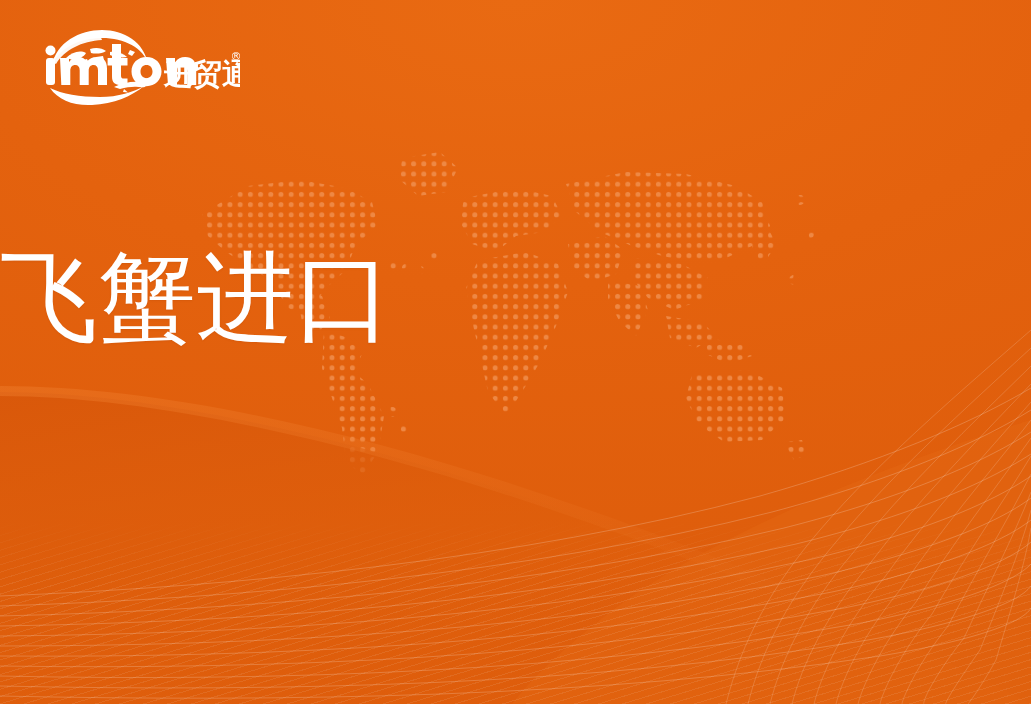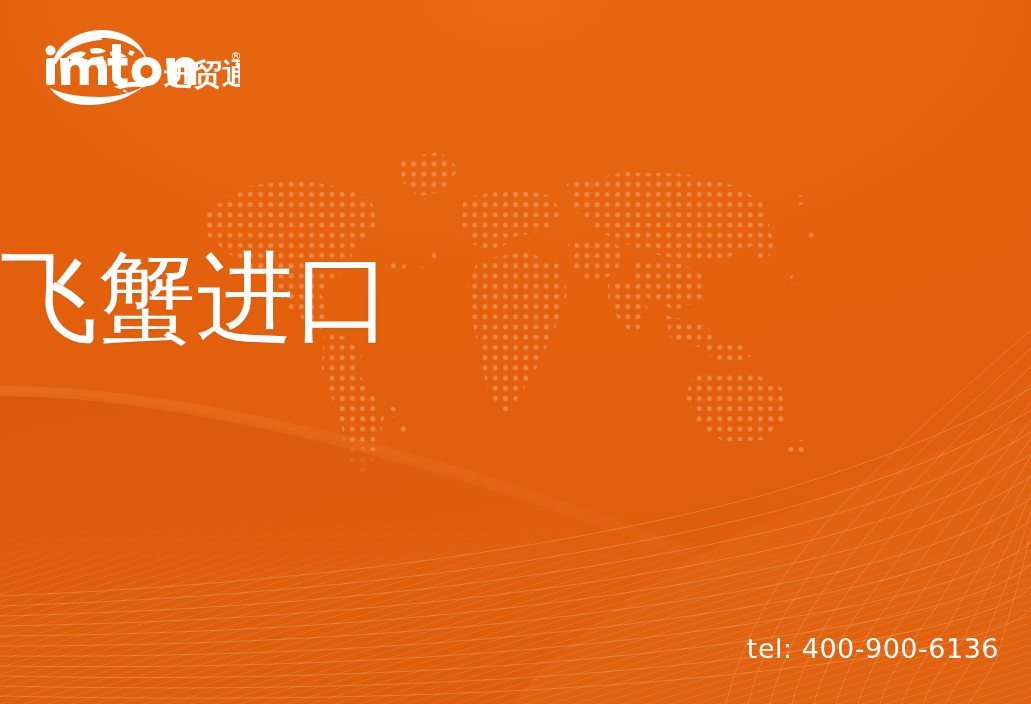--- a/index.html
+++ b/index.html
@@ -257,15 +257,14 @@
         <text x="124" y="56" font-family="'DejaVu Sans','Liberation Sans',sans-serif" font-size="29" font-weight="700" fill="#ffffff">进贸通</text>
         <text x="196" y="32" font-family="'DejaVu Sans','Liberation Sans',sans-serif" font-size="11" fill="#ffffff" text-anchor="middle">®</text>
       </g>
     </svg>
   </div>
 
   <div class="headline">
     <span class="l1">飞蟹进口</span>
   </div>
 
-  <div class="tel">tel: 400-900-6136</div>
 
 </div>
 
 </body></html>

